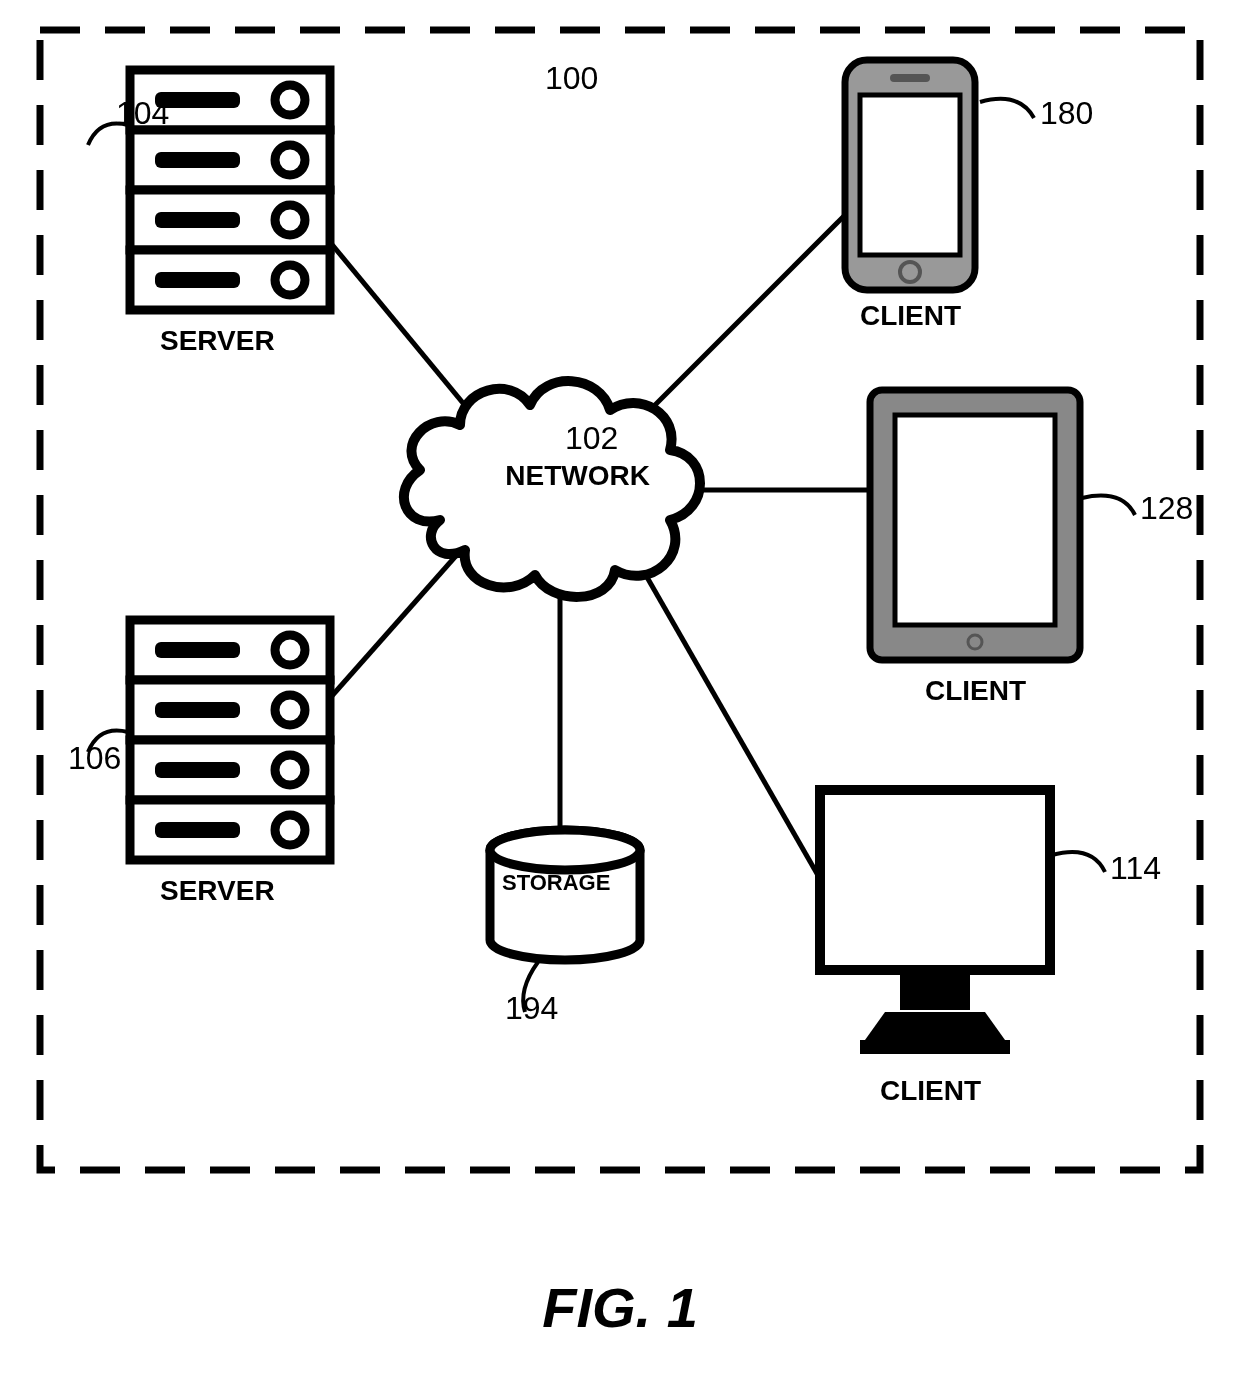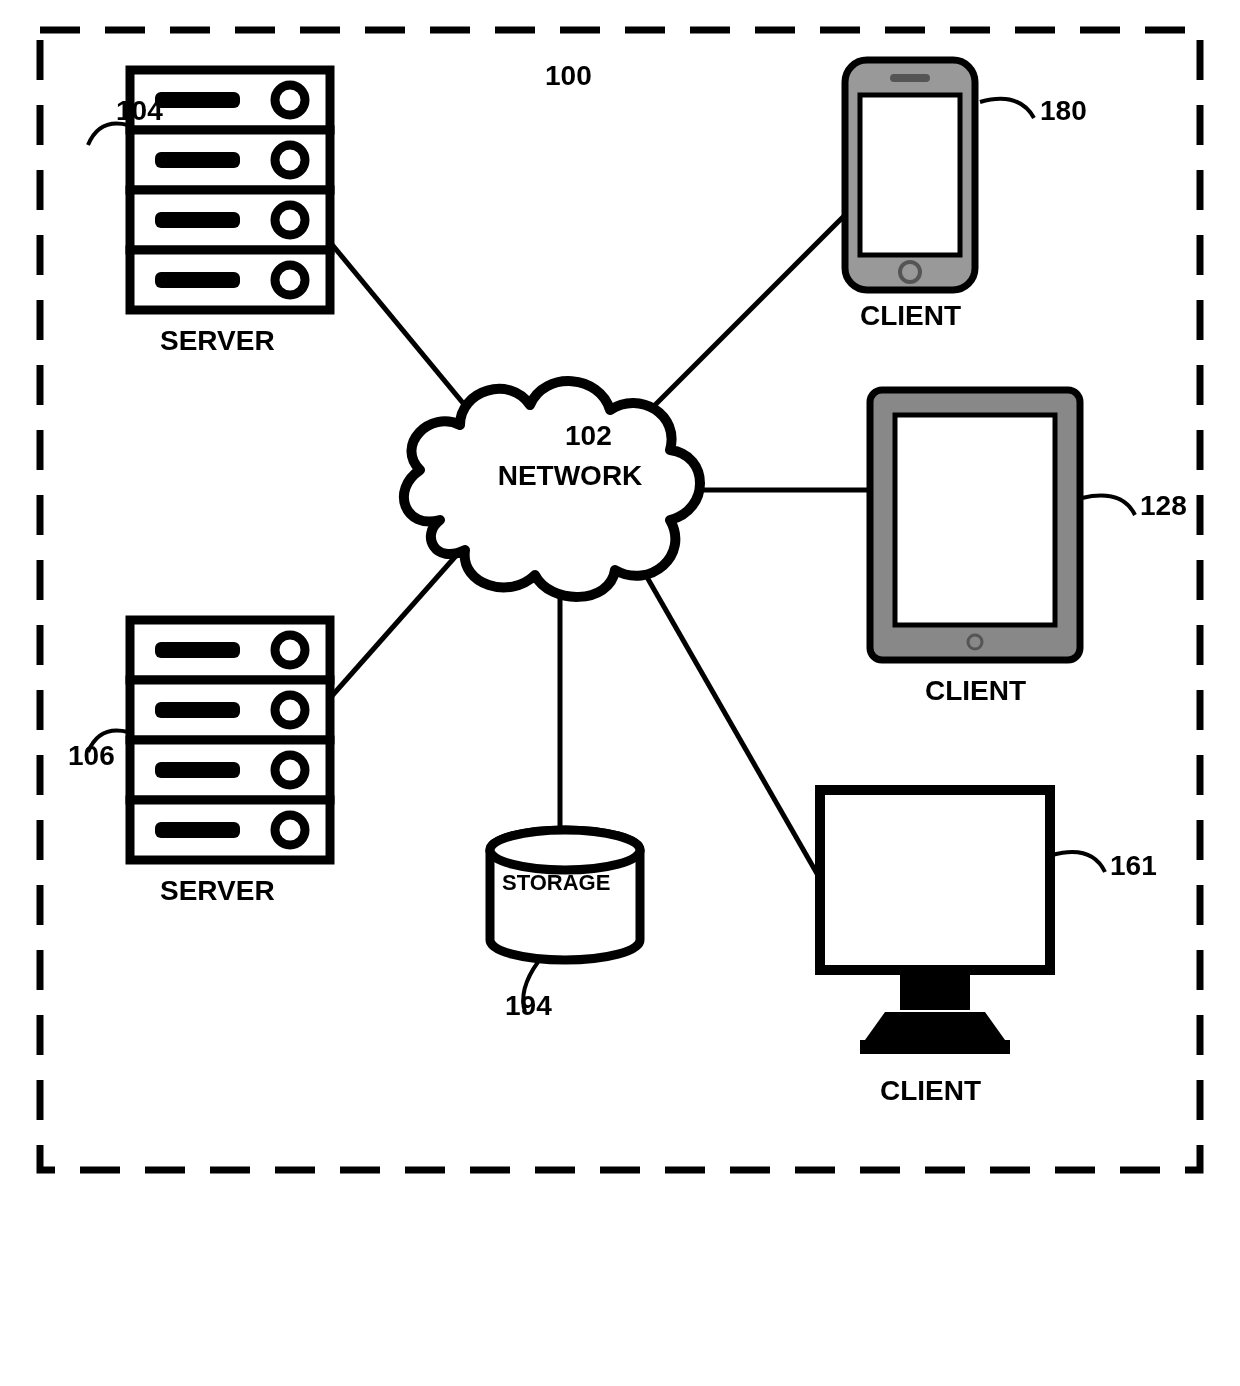--- a/index.html
+++ b/index.html
@@ -16,23 +16,23 @@
   }
   .label {
     position: absolute;
     font-weight: 700;
     color: #000;
     text-align: center;
     white-space: pre;
   }
   .ref {
     position: absolute;
-    font-weight: 700;
+    font-weight: 400;
     color: #000;
-    font-size: 28px;
+    font-size: 32px;
     white-space: nowrap;
   }
   svg { position: absolute; left: 0; top: 0; }
 </style>
 </head>
 <body>
 
 <div class="canvas">
 
 <svg width="1240" height="1386" viewBox="0 0 1240 1386">
@@ -137,34 +137,35 @@
     <path d="M980 102 C 1005 95 1024 100 1034 118"></path>
     <path d="M1082 498 C 1108 492 1126 497 1135 515"></path>
     <path d="M1052 855 C 1078 848 1096 853 1105 872"></path>
   </g>
 
 </svg>
 
 <div class="ref" style="left:545px; top:60px;">100</div>
 
 <div class="ref" style="left:525px; top:420px;margin-left:40px;">102</div>
-<div class="label" style="left:490px; top:460px; font-size:28px; width:160px;">NETWORK</div>
+<div class="label" style="left:490px; top:460px; font-size:28px; width:160px;text-align:right;">NETWORK</div>
 
 <div class="ref" style="left:68px; top:95px;margin-left:48px;">104</div>
 <div class="label" style="left:160px; top:325px; font-size:28px;">SERVER</div>
 
 <div class="ref" style="left:68px; top:740px;">106</div>
 <div class="label" style="left:160px; top:875px; font-size:28px;">SERVER</div>
 
 <div class="label" style="left:502px; top:870px; font-size:22px;">STORAGE</div>
 <div class="ref" style="left:505px; top:990px;">194</div>
 
 <div class="ref" style="left:1040px; top:95px;">180</div>
 <div class="label" style="left:860px; top:300px; font-size:28px;">CLIENT</div>
 
 <div class="ref" style="left:1140px; top:490px;">128</div>
 <div class="label" style="left:925px; top:675px; font-size:28px;">CLIENT</div>
 
-<div class="ref" style="left:1110px; top:850px;">161</div>
+<div class="ref" style="left:1110px; top:850px;">114</div>
 <div class="label" style="left:880px; top:1075px; font-size:28px;">CLIENT</div>
 
+<div class="label" style="left:0; width:1240px; top:1275px; font-size:56px; font-style:italic; font-weight:900;">FIG. 1</div>
 
 </div>
 
 </body></html>

